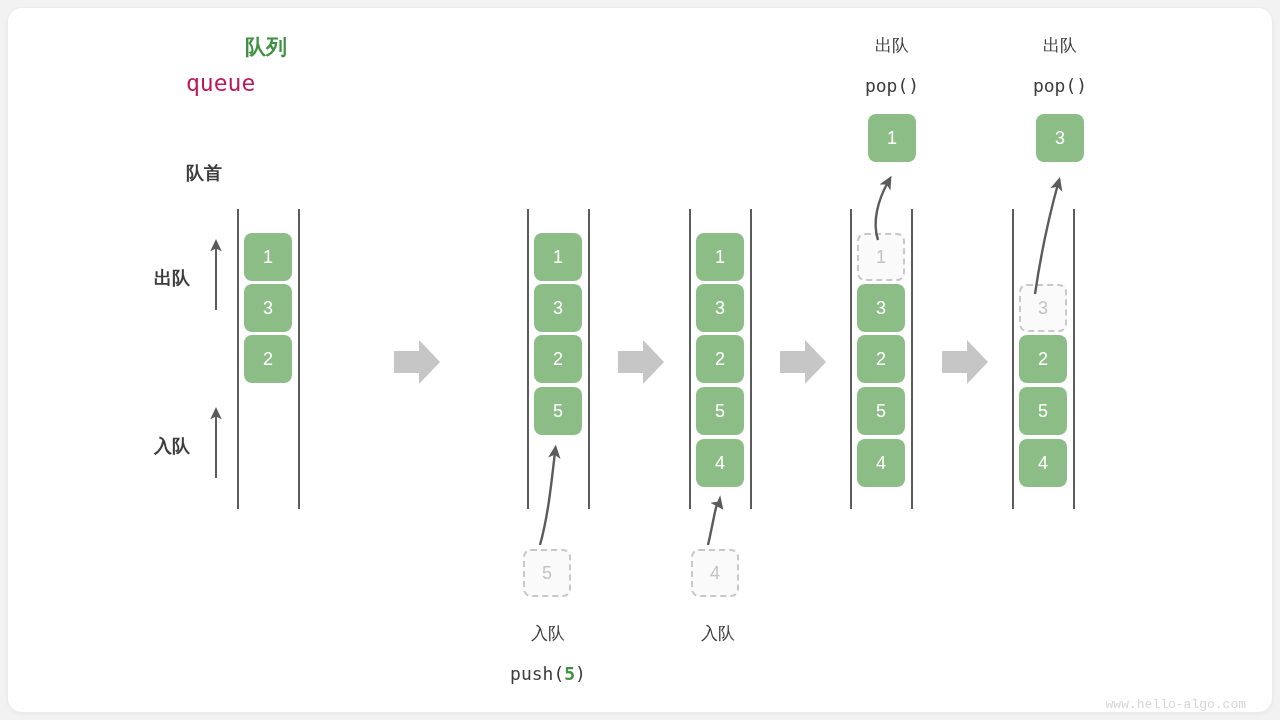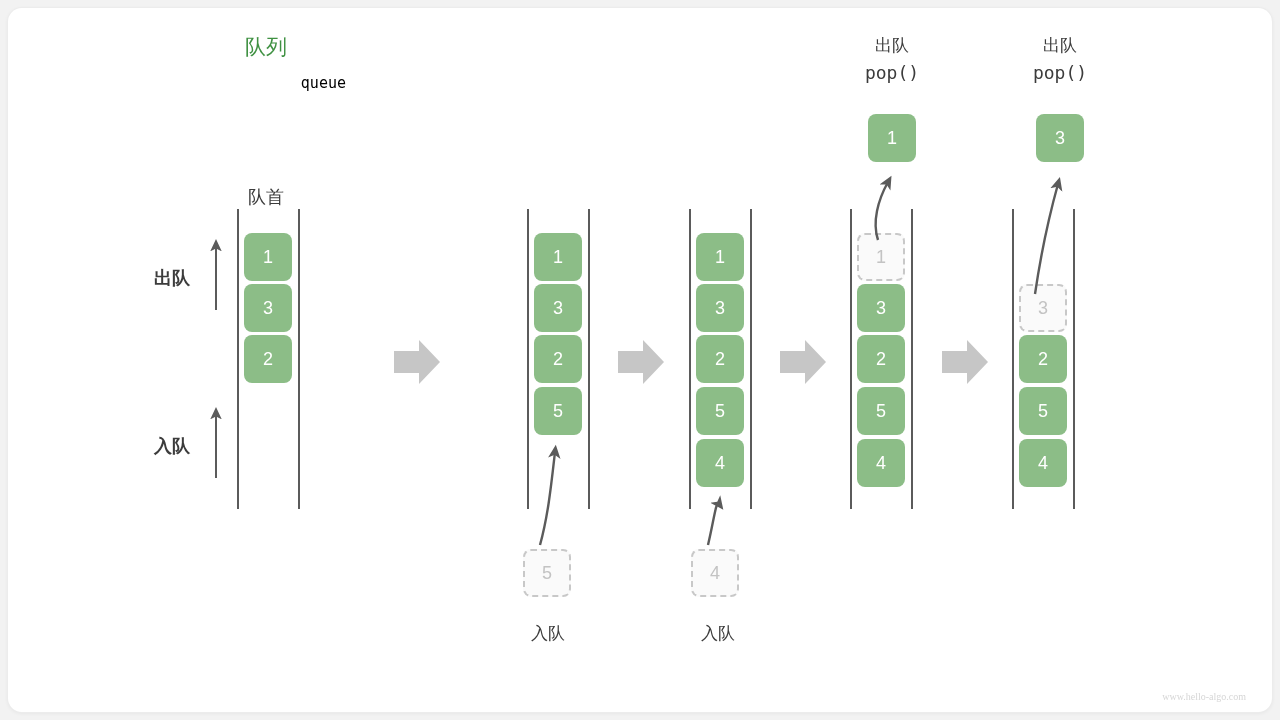--- a/index.html
+++ b/index.html
@@ -21,41 +21,39 @@
     background: #ffffff;
     border-radius: 14px;
     box-shadow: 0 0 0 1px #ececec, 0 1px 4px rgba(0,0,0,0.07);
   }
   
   .abs { position: absolute; }
 
   
   .title-cn {
     font-size: 21px;
-    font-weight: normal;
+    font-weight: bold;
     color: #3f9142;
     text-align: center;
     line-height: 26px;
     white-space: nowrap;
   }
   .title-en {
     font-family: "DejaVu Sans Mono", "Liberation Mono", monospace;
-    font-size: 15px;
-    color: #000000;
-    text-align: right;
+    font-size: 23px;
+    color: #be185d;
+    text-align: left;
     line-height: 22px;
     white-space: nowrap;
   }
   .edge-label {
     font-size: 18px;
-    font-weight: normal;
-    color: #3c3c3c;
-    text-align: center;
-    white-space: nowrap;
-    margin-top: 24px;
+    font-weight: bold;
+    color: #3c3c3c;
+    white-space: nowrap;
   }
   .side-label {
     font-size: 18px;
     font-weight: bold;
     color: #3c3c3c;
     white-space: nowrap;
     text-align: right;
   }
   .op-label {
     text-align: center;
@@ -65,20 +63,21 @@
   .op-label .op-cn {
     display: block;
     font-size: 17px;
     color: #3c3c3c;
   }
   .op-label .op-en {
     display: block;
     font-family: "DejaVu Sans Mono", "Liberation Mono", monospace;
     font-size: 18px;
     color: #3c3c3c;
+    margin-top: 13px;
   }
   .op-label .op-en .num { color: #3f9142; font-weight: bold; }
 
   
   .rail {
     position: absolute;
     width: 1.6px;
     background: #5b5b5b;
   }
 
@@ -107,23 +106,23 @@
   
   svg.overlay {
     position: absolute;
     left: 0; top: 0;
     width: 1280px; height: 720px;
     pointer-events: none;
   }
 
   .watermark {
     position: absolute;
-    right: 34px; bottom: 18px;
-    font-family: Liberation Serif, serif;
-    font-size: 10px;
+    right: 34px; bottom: 8px;
+    font-family: Liberation Mono, monospace;
+    font-size: 13px;
     color: #d6d6d6;
     white-space: nowrap;
   }
 </style>
 </head>
 <body>
 
 <div id="stage">
   <div id="card"></div>
 
@@ -147,20 +146,21 @@
 
   <div class="cell" style="left:534px; top:233px;">1</div>
   <div class="cell" style="left:534px; top:284px;">3</div>
   <div class="cell" style="left:534px; top:335px;">2</div>
   <div class="cell" style="left:534px; top:387px;">5</div>
 
   <div class="cell ghost" style="left:523px; top:549px;">5</div>
 
   <div class="abs op-label" style="left:448px; top:620px; width:200px;">
     <span class="op-cn">入队</span>
+    <span class="op-en"><span>push(</span><span class="num">5</span><span>)</span></span>
   </div>
 
   <div class="abs rail" style="left:689px; top:209px; height:300px;"></div>
   <div class="abs rail" style="left:750px; top:209px; height:300px;"></div>
 
   <div class="cell" style="left:696px; top:233px;">1</div>
   <div class="cell" style="left:696px; top:284px;">3</div>
   <div class="cell" style="left:696px; top:335px;">2</div>
   <div class="cell" style="left:696px; top:387px;">5</div>
   <div class="cell" style="left:696px; top:439px;">4</div>

